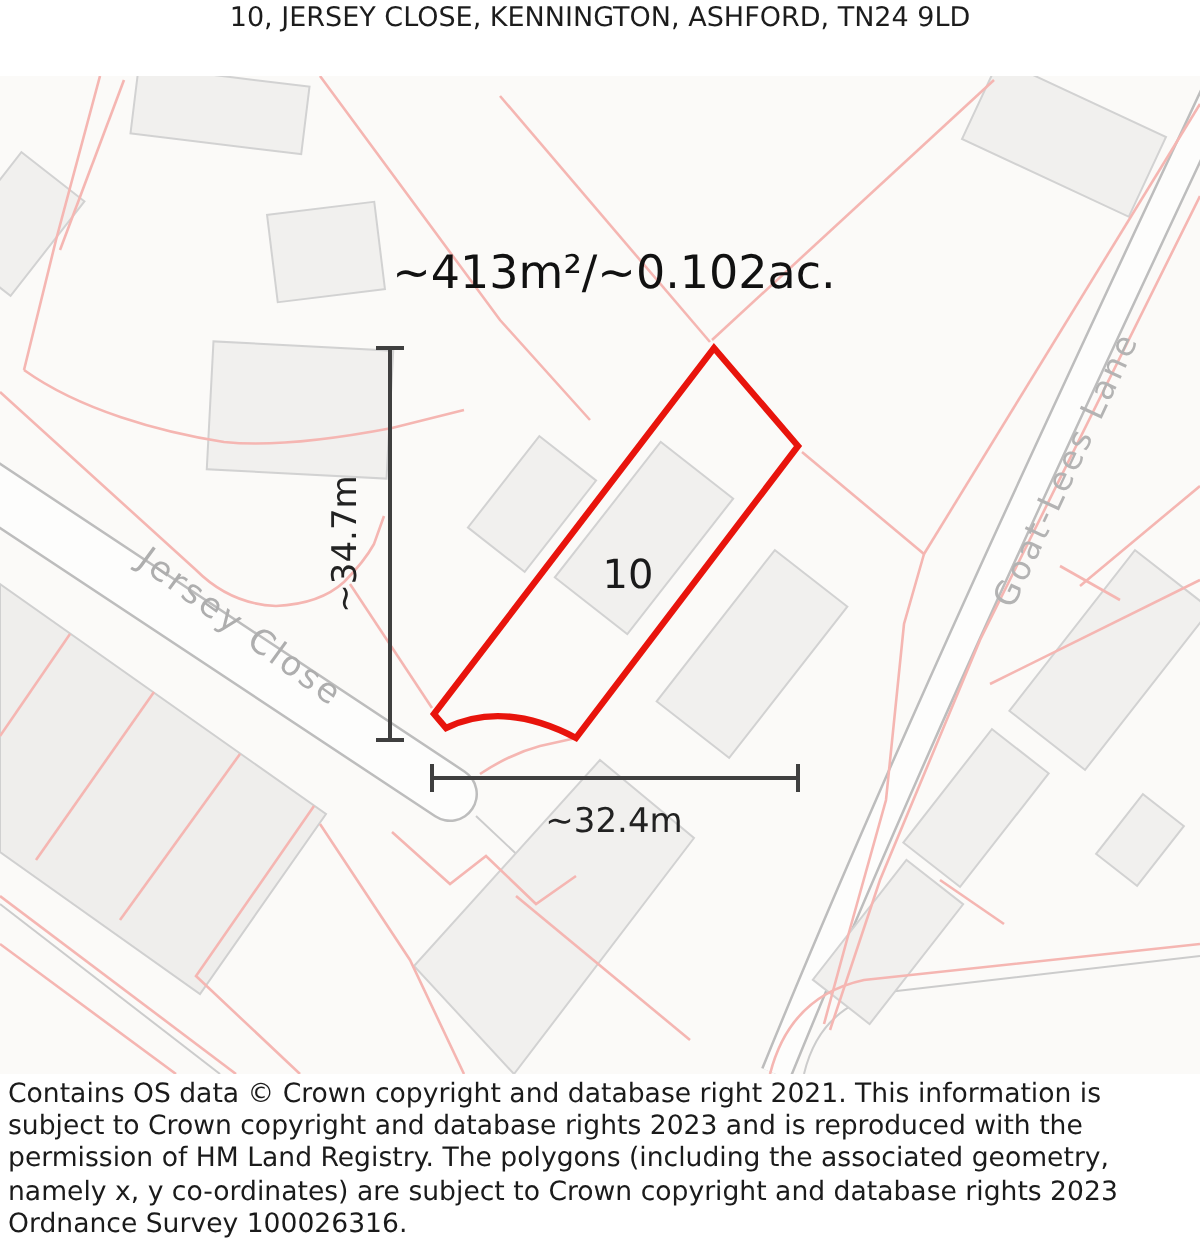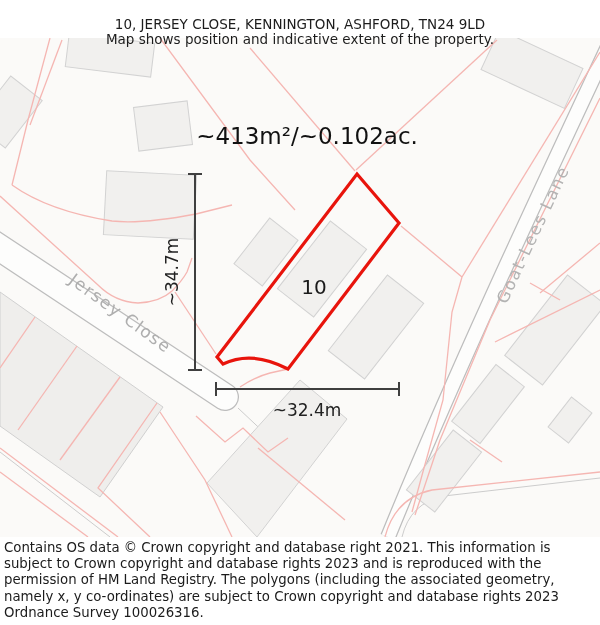--- a/index.html
+++ b/index.html
@@ -6,21 +6,21 @@
   body{
     width:600px;height:625px;overflow:hidden;background:#ffffff;
     font-family:"DejaVu Sans","Liberation Sans",sans-serif;
     position:relative;
   }
   .header{
     position:absolute;top:0;left:0;width:600px;height:38px;
     text-align:center;background:#ffffff;z-index:3;
   }
   .header .title{
-    font-size:13.5px;color:#1c1c1c;line-height:16px;padding-top:16px;
+    font-size:13.5px;color:#1c1c1c;line-height:16px;padding-top:1px;
     white-space:nowrap;
   }
   .header .subtitle{
     font-size:13.5px;color:#1c1c1c;line-height:15px;white-space:nowrap;
   }
   .map{
     position:absolute;top:38px;left:0;width:600px;height:499px;
     background:#fbfaf8;overflow:hidden;
   }
   .map svg{display:block;}
@@ -34,21 +34,20 @@
     position:absolute;top:537px;left:0;width:592px;height:88px;
     padding:3px 4px 0 4px;background:#ffffff;
     font-size:13.3px;line-height:16.2px;color:#1b1b1b;text-align:left;
   }
 </style>
 </head>
 <body>
 
 <div class="header">
   <div class="title">10, JERSEY CLOSE, KENNINGTON, ASHFORD, TN24 9LD</div>
-  <div class="subtitle">Map shows position and indicative extent of the property.</div>
 </div>
 
 <div class="map">
   <svg width="600" height="499" viewBox="0 38 600 499">
 
     <rect x="0" y="38" width="600" height="499" fill="#fbfaf8"></rect>
 
     <polygon points="0,292 163,407 100,497 0,426" fill="#efeeec" stroke="#d0d0d0" stroke-width="1"></polygon>
 
     <g>

